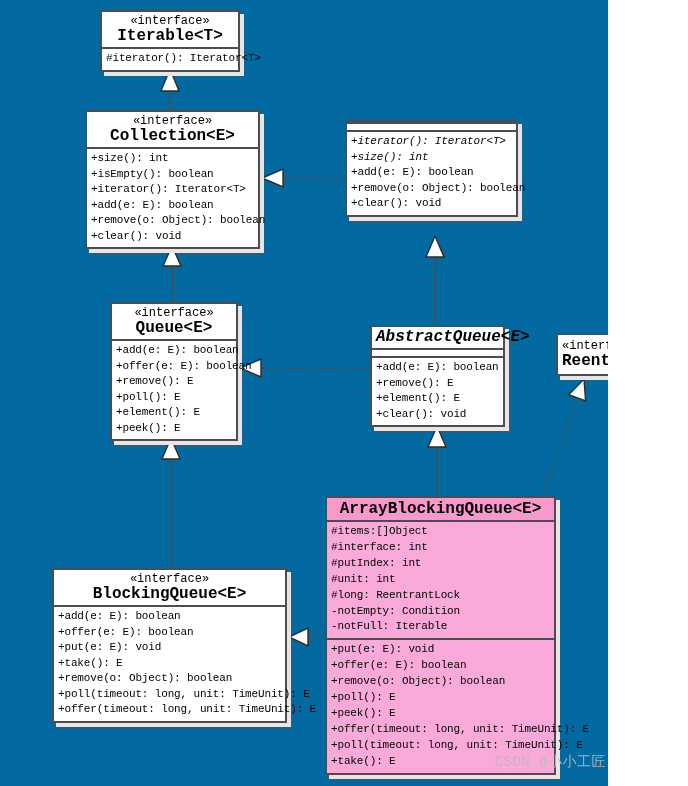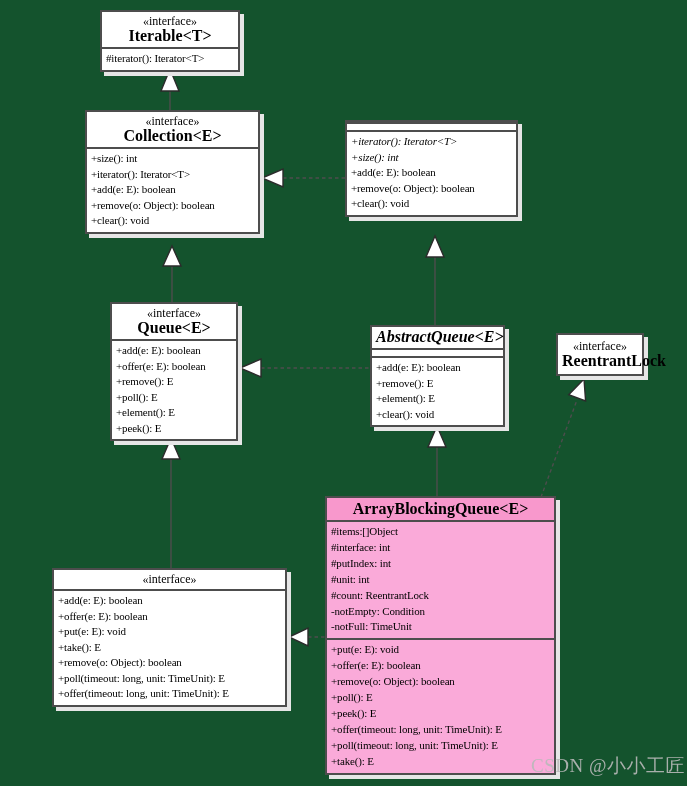--- a/index.html
+++ b/index.html
@@ -1,18 +1,18 @@
 <!DOCTYPE html>
 <html><head>
 <meta charset="utf-8">
 <style>
   html,body { margin:0; padding:0; background:#ffffff; }
   .canvas {
-    position:relative; width:687px; height:786px; background:#14532d;
-    font-family:Liberation Serif, serif; overflow:hidden;
+    position:relative; width:608px; height:786px; background:#0369a1;
+    font-family:Liberation Mono, monospace; overflow:hidden;
     color:#000;
   }
   svg.wires { position:absolute; left:0; top:0; z-index:0; }
   .uml-box {
     position:absolute; z-index:1; box-sizing:border-box;
     background:#ffffff; border:2px solid #4d4d4d;
     box-shadow:4px 4px 0 #e6e6e6;
   }
   .uml-title { text-align:center; padding:2px 4px 3px; }
   .stereotype { font-size:12px; line-height:14px; font-weight:normal; }
@@ -21,21 +21,21 @@
   .compartment { border-top:2px solid #4d4d4d; padding:2px 4px 3px; }
   .compartment.empty { height:6px; padding:0; }
   .member { font-size:11px; line-height:15.5px; white-space:nowrap; letter-spacing:-0.15px; }
   .italic { font-style:italic; }
   
   .abq { background:#faaad9; }
   .abq .uml-title { background:#f898cc; padding:3px 8px; }
   .abq .member { line-height:15.9px; }
   .watermark {
     position:absolute; z-index:10; right:2px; top:753px;
-    font-size:19px; color:#b9b9b9; opacity:.9; letter-spacing:.5px;
+    font-size:14px; color:#b9b9b9; opacity:.9; letter-spacing:.5px;
   }
 </style>
 </head>
 <body>
 
 <div class="canvas">
 
   <svg class="wires" width="688" height="786" viewBox="0 0 688 786">
 
     <g stroke="#4d4d4d" stroke-width="1.4" fill="none">
@@ -94,20 +94,21 @@
     </div>
   </div>
 
   <div class="uml-box" style="left:85px; top:110px; width:175px;">
     <div class="uml-title">
       <div class="stereotype">«interface»</div>
       <div class="cls-name">Collection&lt;E&gt;</div>
     </div>
     <div class="compartment">
       <div class="member">+size(): int</div>
+      <div class="member">+isEmpty(): boolean</div>
       <div class="member">+iterator(): Iterator&lt;T&gt;</div>
       <div class="member">+add(e: E): boolean</div>
       <div class="member">+remove(o: Object): boolean</div>
       <div class="member">+clear(): void</div>
     </div>
   </div>
 
   <div class="uml-box" style="left:345px; top:120px; width:173px;">
     <div class="compartment empty"></div>
     <div class="compartment">
@@ -150,20 +151,21 @@
   <div class="uml-box" style="left:556px; top:333px; width:88px;">
     <div class="uml-title" style="padding:4px 4px 5px;">
       <div class="stereotype">«interface»</div>
       <div class="cls-name">ReentrantLock</div>
     </div>
   </div>
 
   <div class="uml-box" style="left:52px; top:568px; width:235px;">
     <div class="uml-title">
       <div class="stereotype">«interface»</div>
+      <div class="cls-name">BlockingQueue&lt;E&gt;</div>
     </div>
     <div class="compartment">
       <div class="member">+add(e: E): boolean</div>
       <div class="member">+offer(e: E): boolean</div>
       <div class="member">+put(e: E): void</div>
       <div class="member">+take(): E</div>
       <div class="member">+remove(o: Object): boolean</div>
       <div class="member">+poll(timeout: long, unit: TimeUnit): E</div>
       <div class="member">+offer(timeout: long, unit: TimeUnit): E</div>
     </div>
@@ -171,23 +173,23 @@
 
   <div class="uml-box abq" style="left:325px; top:496px; width:231px;">
     <div class="uml-title">
       <div class="cls-name">ArrayBlockingQueue&lt;E&gt;</div>
     </div>
     <div class="compartment">
       <div class="member">#items:[]Object</div>
       <div class="member">#interface: int</div>
       <div class="member">#putIndex: int</div>
       <div class="member">#unit: int</div>
-      <div class="member">#count: ReentrantLock</div>
+      <div class="member">#long: ReentrantLock</div>
       <div class="member">-notEmpty: Condition</div>
-      <div class="member">-notFull: TimeUnit</div>
+      <div class="member">-notFull: Iterable</div>
     </div>
     <div class="compartment">
       <div class="member">+put(e: E): void</div>
       <div class="member">+offer(e: E): boolean</div>
       <div class="member">+remove(o: Object): boolean</div>
       <div class="member">+poll(): E</div>
       <div class="member">+peek(): E</div>
       <div class="member">+offer(timeout: long, unit: TimeUnit): E</div>
       <div class="member">+poll(timeout: long, unit: TimeUnit): E</div>
       <div class="member">+take(): E</div>

